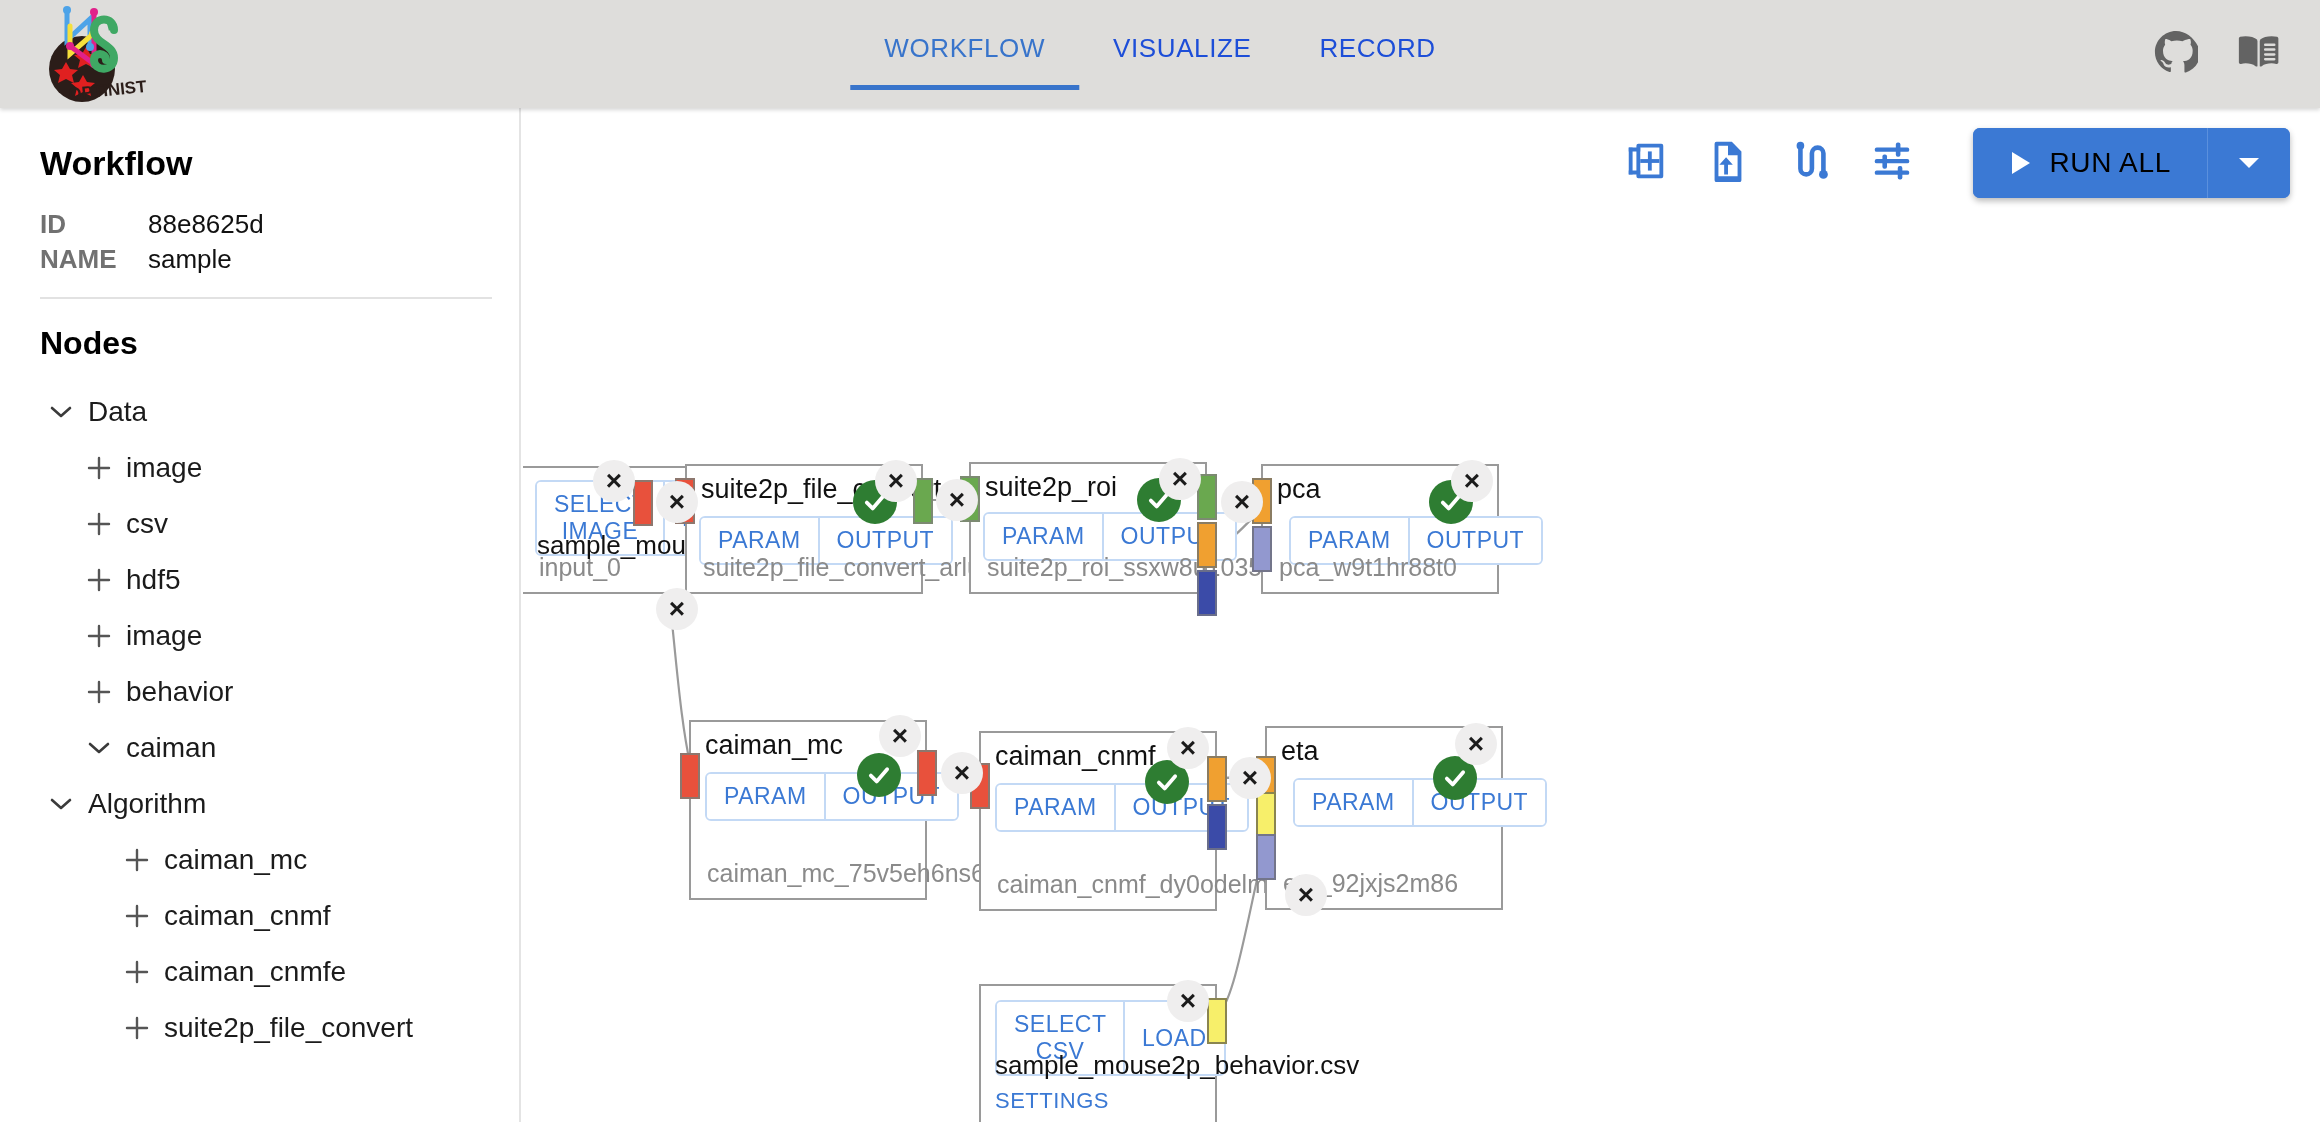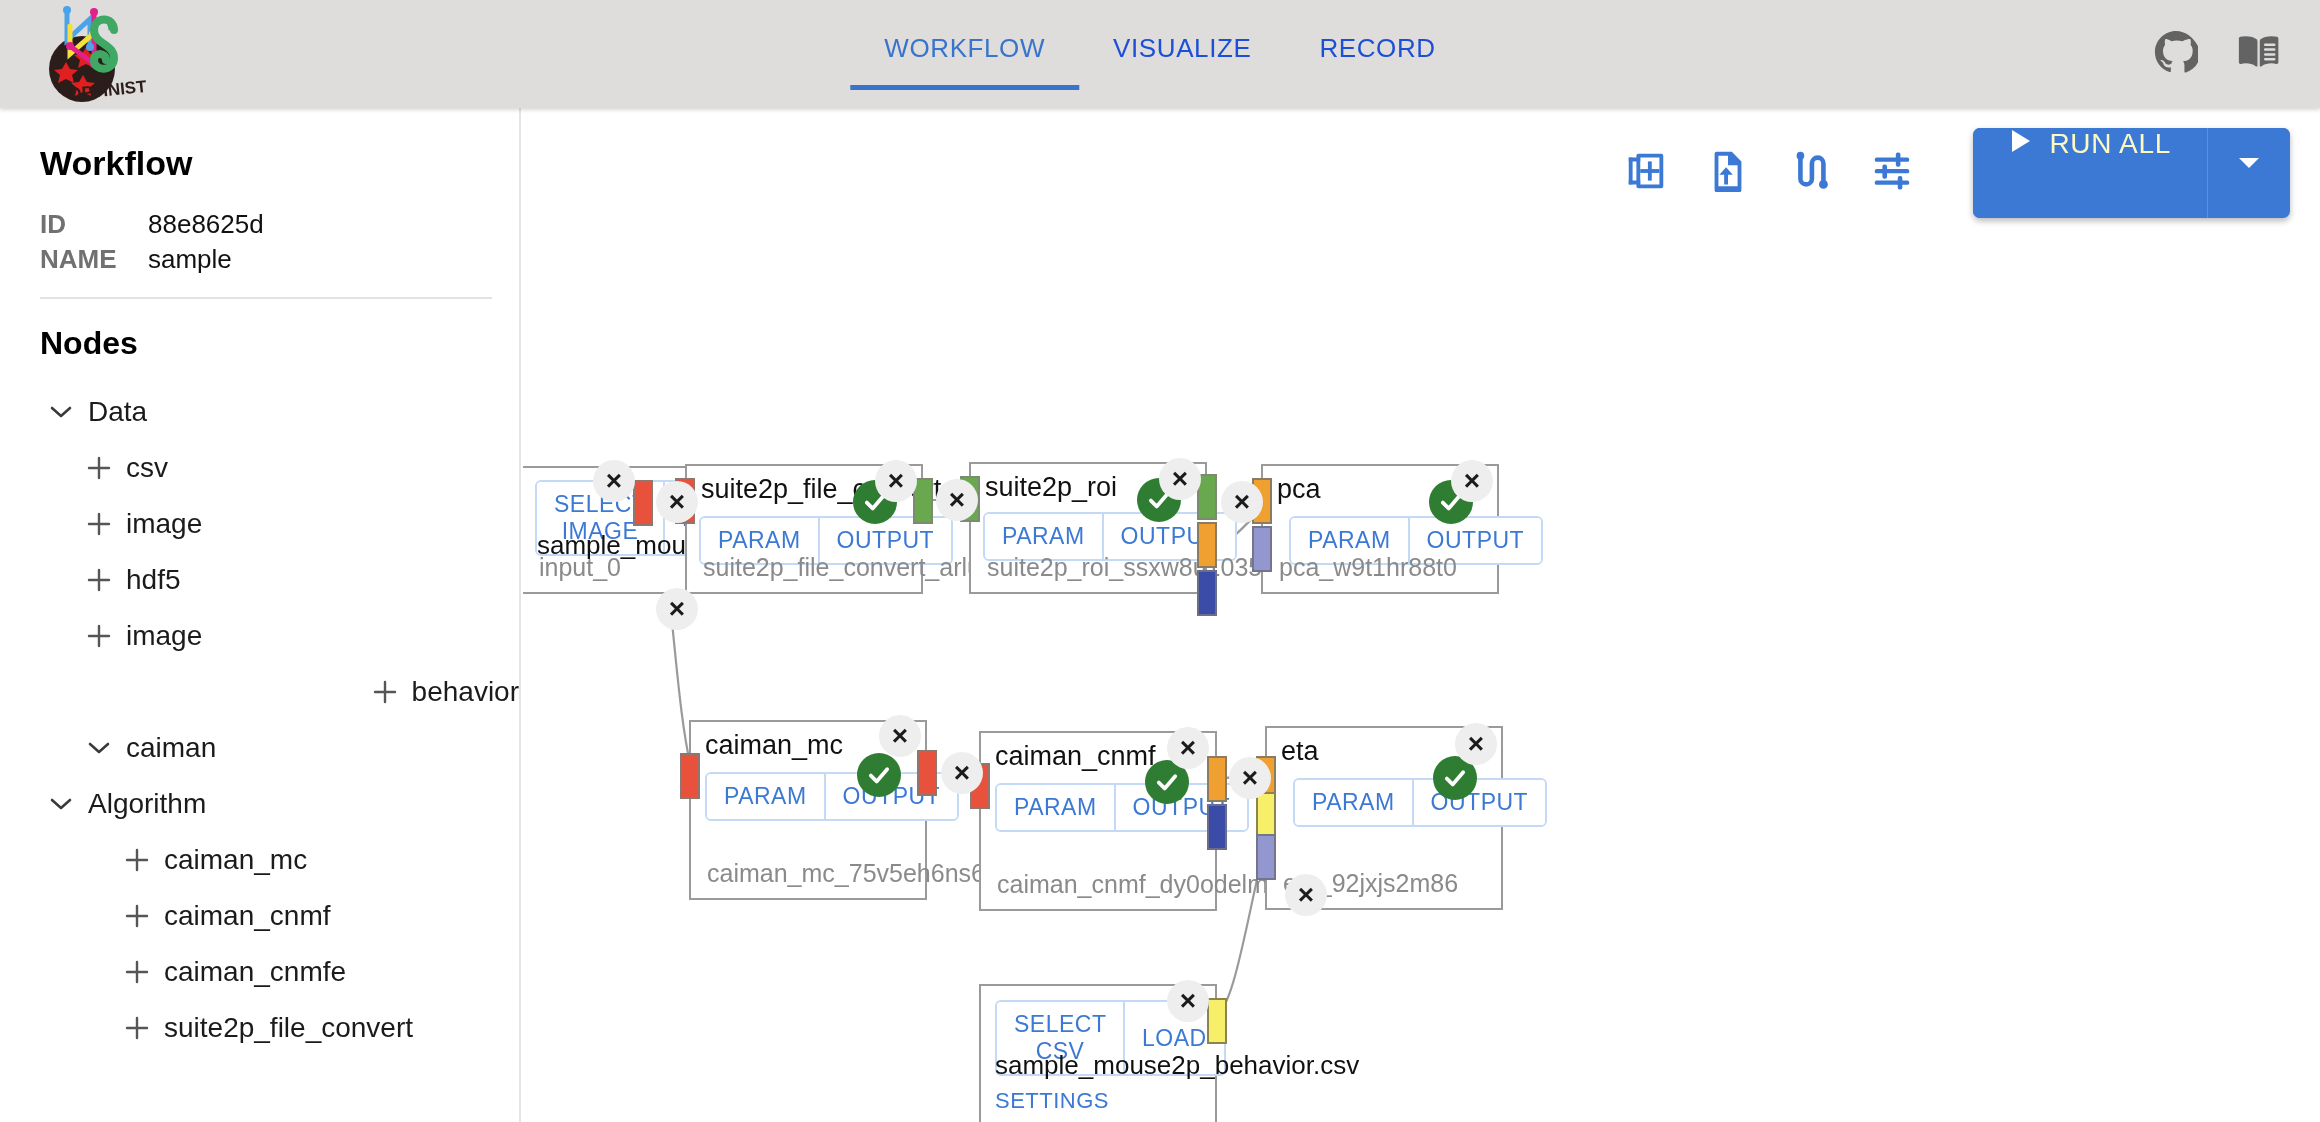--- a/index.html
+++ b/index.html
@@ -107,26 +107,26 @@
   .tb-icon { cursor: pointer; display: block; }
   .runall {
     display: flex; align-items: stretch;
     background: #3b79d4; color: #fff;
     border-radius: 7px;
     box-shadow: 0 3px 6px rgba(0,0,0,0.28);
     margin-left: 22px;
     overflow: hidden;
   }
   .runall-main {
-    display: flex; gap: 16px;
-    padding: 0 36px; height: 90px;
+    display: flex; align-items: center; gap: 16px;
+    padding: 0 36px; height: 70px;
     cursor: pointer;
     font-size: 28px; letter-spacing: 0.7px;
     border-right: 1px solid #5b90dd;
-    background: #3b79d4; color: #fef9c3; border-top:none;border-left:none;border-bottom:none;
+    background: #3b79d4; color: #000000; border-top:none;border-left:none;border-bottom:none;
     font-family: "Liberation Sans", sans-serif;
   }
   .runall-arrow {
     width: 82px; height: 70px;
     display: flex; align-items: center; justify-content: center;
     cursor: pointer;
     background: #3b79d4; border: none;
   }
 
   
@@ -299,47 +299,47 @@
           </svg>
         </span>
         <span class="tlabel">Data</span>
       </li>
       <li class="tnode" style="padding-left: 38px;">
         <span class="tw-plus">
           <svg width="26" height="26" viewBox="0 0 26 26">
             <path d="M13 3 V23 M3 13 H23" stroke="#555" stroke-width="2.4" stroke-linecap="round"></path>
           </svg>
         </span>
+        <span class="tlabel">image</span>
+      </li>
+      <li class="tnode" style="padding-left: 38px;">
+        <span class="tw-plus">
+          <svg width="26" height="26" viewBox="0 0 26 26">
+            <path d="M13 3 V23 M3 13 H23" stroke="#555" stroke-width="2.4" stroke-linecap="round"></path>
+          </svg>
+        </span>
         <span class="tlabel">csv</span>
       </li>
       <li class="tnode" style="padding-left: 38px;">
         <span class="tw-plus">
           <svg width="26" height="26" viewBox="0 0 26 26">
             <path d="M13 3 V23 M3 13 H23" stroke="#555" stroke-width="2.4" stroke-linecap="round"></path>
           </svg>
         </span>
+        <span class="tlabel">hdf5</span>
+      </li>
+      <li class="tnode" style="padding-left: 38px;">
+        <span class="tw-plus">
+          <svg width="26" height="26" viewBox="0 0 26 26">
+            <path d="M13 3 V23 M3 13 H23" stroke="#555" stroke-width="2.4" stroke-linecap="round"></path>
+          </svg>
+        </span>
         <span class="tlabel">image</span>
       </li>
       <li class="tnode" style="padding-left: 38px;">
-        <span class="tw-plus">
-          <svg width="26" height="26" viewBox="0 0 26 26">
-            <path d="M13 3 V23 M3 13 H23" stroke="#555" stroke-width="2.4" stroke-linecap="round"></path>
-          </svg>
-        </span>
-        <span class="tlabel">hdf5</span>
-      </li>
-      <li class="tnode" style="padding-left: 38px;">
-        <span class="tw-plus">
-          <svg width="26" height="26" viewBox="0 0 26 26">
-            <path d="M13 3 V23 M3 13 H23" stroke="#555" stroke-width="2.4" stroke-linecap="round"></path>
-          </svg>
-        </span>
-        <span class="tlabel">image</span>
-      </li>
-      <li class="tnode" style="padding-left: 38px; justify-content: flex-end;">
         <span class="tw-plus">
           <svg width="26" height="26" viewBox="0 0 26 26">
             <path d="M13 3 V23 M3 13 H23" stroke="#555" stroke-width="2.4" stroke-linecap="round"></path>
           </svg>
         </span>
         <span class="tlabel">behavior</span>
       </li>
       <li class="tnode" style="padding-left: 38px;">
         <span class="tw-chev">
           <svg width="22" height="14" viewBox="0 0 22 14">

